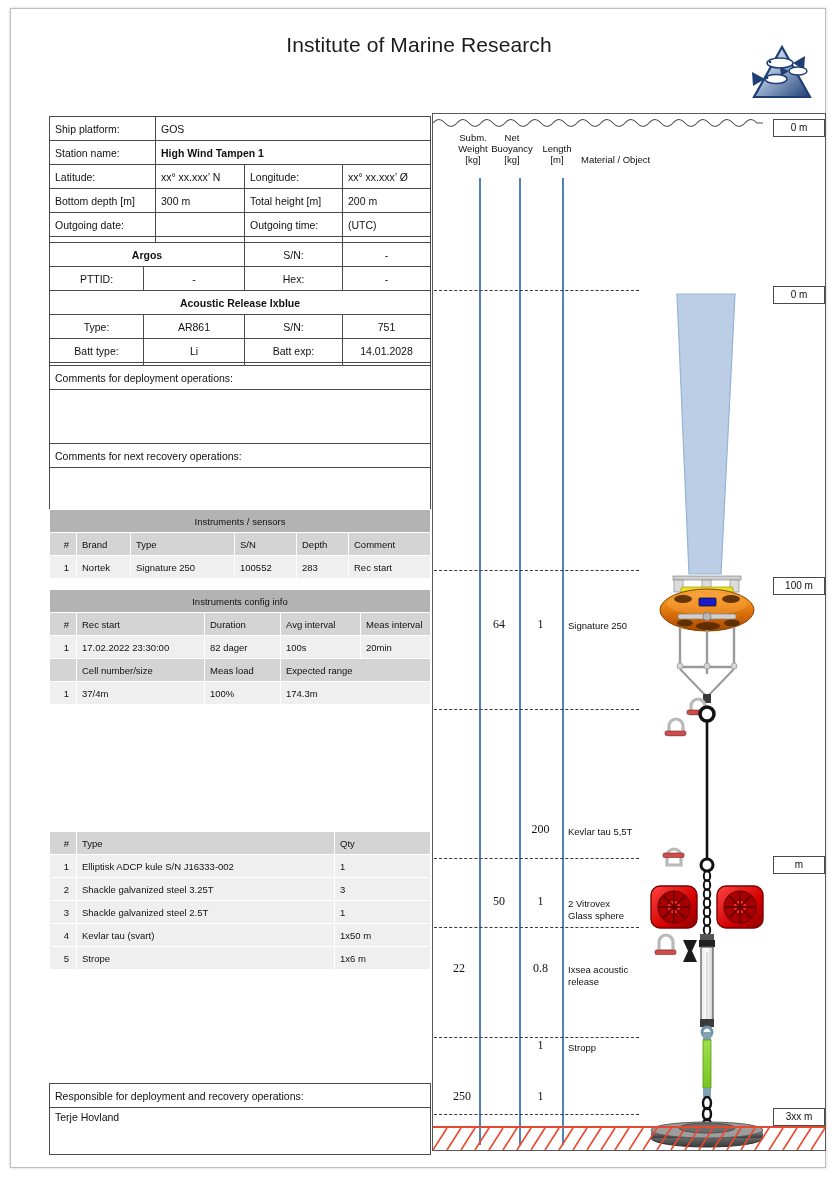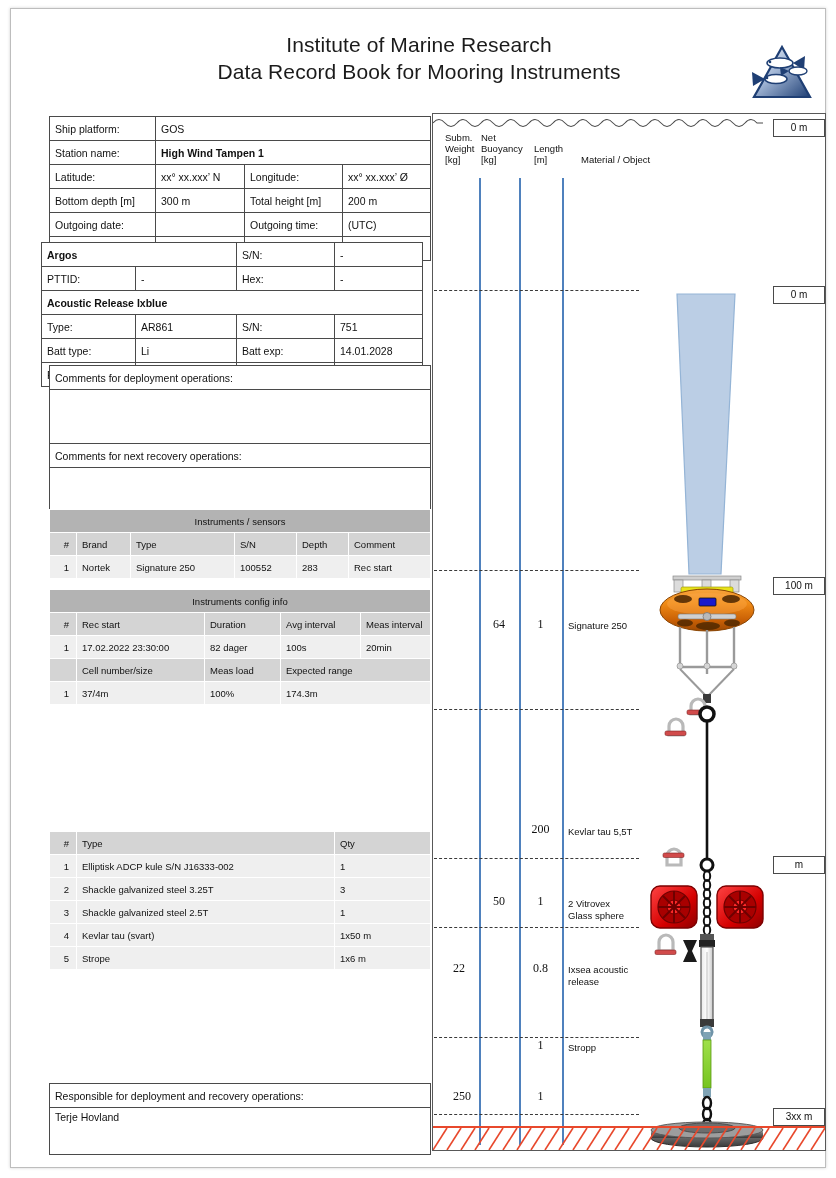--- a/index.html
+++ b/index.html
@@ -33,40 +33,39 @@
            overflow:hidden;white-space:nowrap;background:#efefef;}
   .gtbl td.hdr{background:#b3b3b3;text-align:center;}
   .gtbl td.sub{background:#d4d4d4;}
   .gtbl td.num{text-align:right;padding-right:7px;}
   .gtbl td.blank{background:#d4d4d4;}
 
   
   .diagram{position:absolute;left:421px;top:104px;width:394px;height:1038px;
            border:1.2px solid #585858;box-sizing:border-box;background:#fff;}
   .wave{position:absolute;left:0;top:0;width:330px;height:16px;}
-  .colhead{position:absolute;font-size:9.5px;color:#111;text-align:left;line-height:11px;}
+  .colhead{position:absolute;font-size:9.5px;color:#111;text-align:center;line-height:11px;}
   .vline{position:absolute;width:1.6px;background:#4f81bd;}
   .dashrow{position:absolute;left:1px;height:0;border-top:1.4px dashed #3a3a3a;}
   .cellnum{position:absolute;font-size:12px;color:#111;text-align:center;font-family:Liberation Serif, serif;}
   .celltxt{position:absolute;font-size:9.5px;color:#111;line-height:11.5px;}
   .depthbox{position:absolute;border:1.4px solid #4a4a4a;background:#fff;
             font-size:10px;color:#111;text-align:center;line-height:16px;height:18px;
             box-sizing:border-box;}
   .seabed{position:absolute;left:0;bottom:0;width:100%;height:24px;}
   .nowrapwrap{white-space:normal !important;}
 </style>
 </head>
 <body>
 
 <div class="page">
  <div class="sheet">
 
   <div class="title-wrap">
     <div class="title-line">Institute of Marine Research</div>
-    <div class="title-line">Data Record Book for Mooring Instruments</div>
   </div>
 
   <div class="logo">
     <svg viewBox="0 0 70 62" width="70" height="62">
       <defs>
         <linearGradient id="lg" x1="0" y1="0" x2="1" y2="1">
           <stop offset="0" stop-color="#ffffff"></stop>
           <stop offset="0.45" stop-color="#9fb4d4"></stop>
           <stop offset="1" stop-color="#1f3f74"></stop>
         </linearGradient>
@@ -123,21 +122,21 @@
       </tr>
       <tr>
         <td>Incoming date:</td>
         <td>-</td>
         <td>Incoming time:</td>
         <td>-</td>
       </tr>
     </tbody>
   </table>
 
-  <table class="tbl" style="left:30px;top:233px;width:381px;">
+  <table class="tbl" style="left:38px;top:233px;width:381px;text-align:center;">
     <colgroup>
           <col style="width:94px">
           <col style="width:101px">
           <col style="width:98px">
           <col style="width:88px">
         </colgroup>
     <tbody>
       <tr>
         <td colspan="2" class="b">Argos</td>
         <td>S/N:</td>

